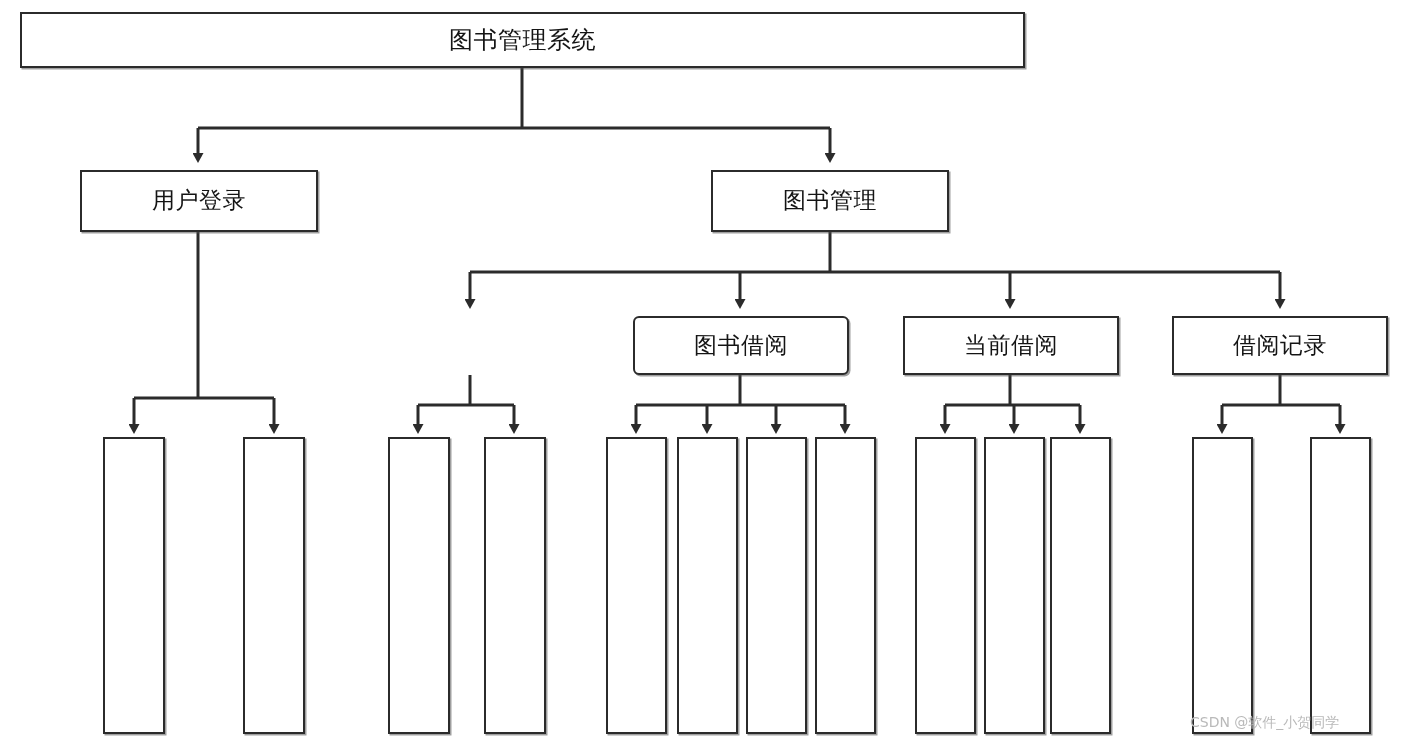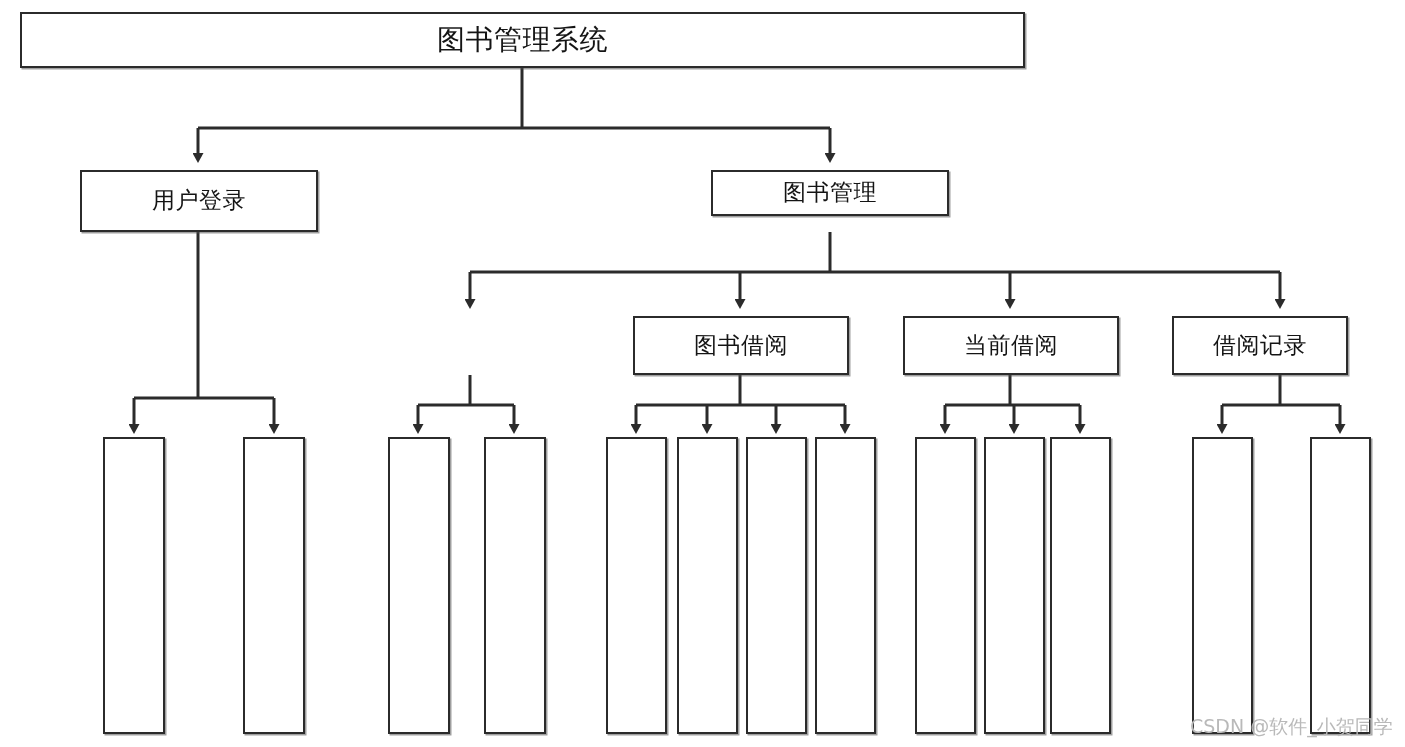--- a/index.html
+++ b/index.html
@@ -44,21 +44,21 @@
     line-height: 1.18;
     letter-spacing: 0.5px;
     color: #141414;
   }
   
   .node.h .lbl {
     font-size: 23px;
     white-space: nowrap;
   }
   .node.root .lbl {
-    font-size: 28px;
+    font-size: 24px;
   }
   
   .node.v {
     align-items: center;
     justify-content: center;
     padding: 4px 0;
   }
   .node.v .lbl {
     writing-mode: vertical-rl;
     text-orientation: upright;
@@ -69,21 +69,21 @@
     overflow: hidden;
   }
   .node.v.tall .lbl {
     font-size: 24px;
     letter-spacing: 1px;
   }
   .watermark {
     position: absolute;
     left: 1190px;
     top: 714px;
-    font-size: 19px;
+    font-size: 14px;
     color: #b9b9b9;
     white-space: nowrap;
     z-index: 3;
     font-family: "DejaVu Sans", "Liberation Sans", sans-serif;
   }
 </style>
 </head>
 <body>
 
 <div id="diagram">
@@ -138,31 +138,31 @@
     </g>
   </svg>
 
   <div class="node h root" style="left:20px; top:12px; width:1005px; height:56px;">
     <span class="lbl">图书管理系统</span>
   </div>
 
   <div class="node h" style="left:80px; top:170px; width:238px; height:62px;">
     <span class="lbl">用户登录</span>
   </div>
-  <div class="node h" style="left:711px; top:170px; width:238px; height:46px;">
+  <div class="node h" style="left:711px; top:170px; width:238px; height:62px;">
     <span class="lbl">图书管理</span>
   </div>
 
-  <div class="node h" style="left:633px; top:316px; width:216px; height:59px;">
+  <div class="node h" style="left:633px; top:316px; width:216px; height:59px;border-radius:6px;">
     <span class="lbl">图书借阅</span>
   </div>
   <div class="node h" style="left:903px; top:316px; width:216px; height:59px;justify-content:center;">
     <span class="lbl">当前借阅</span>
   </div>
-  <div class="node h" style="left:1172px; top:316px; width:176px; height:59px;">
+  <div class="node h" style="left:1172px; top:316px; width:216px; height:59px;">
     <span class="lbl">借阅记录</span>
   </div>
 
   <div class="node v" style="left:103px; top:437px; width:62px; height:297px;">
     <span class="lbl">用户登录</span>
   </div>
   <div class="node v" style="left:243px; top:437px; width:62px; height:297px;">
     <span class="lbl">注销登录</span>
   </div>
 

